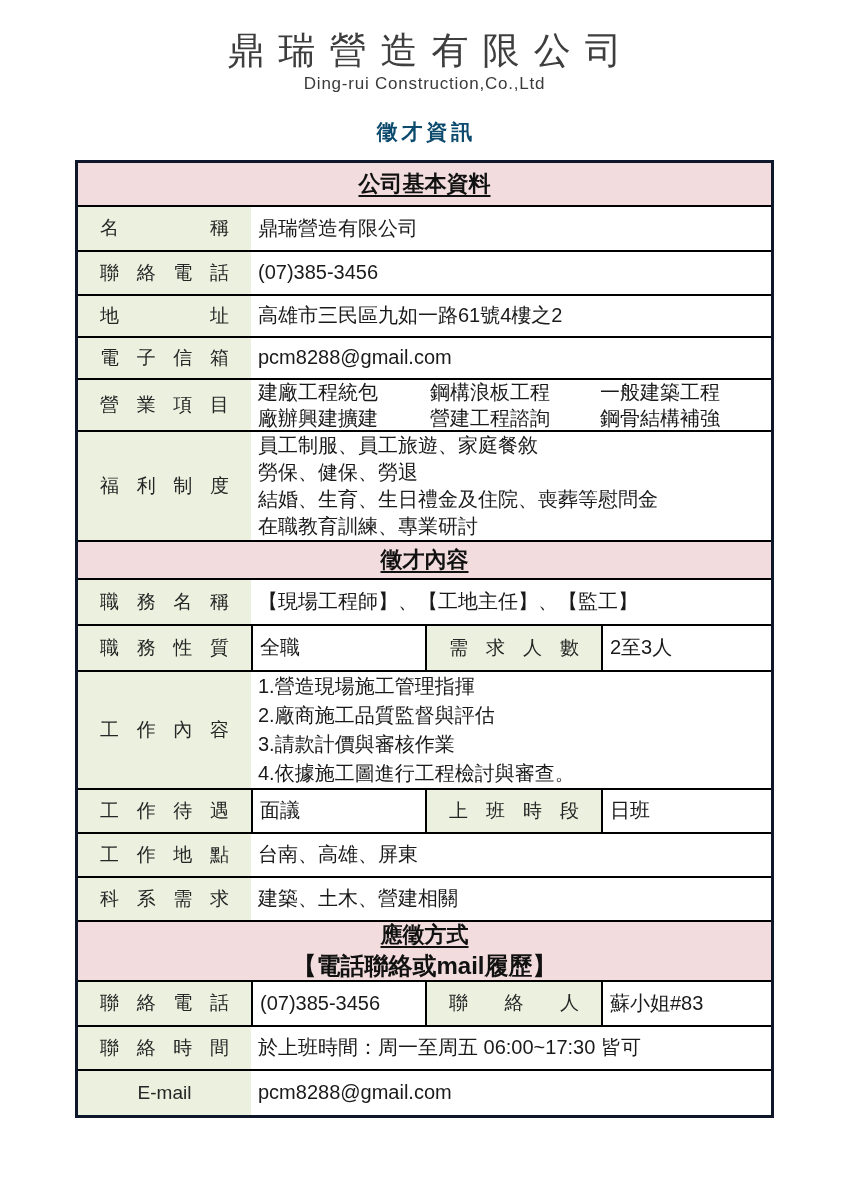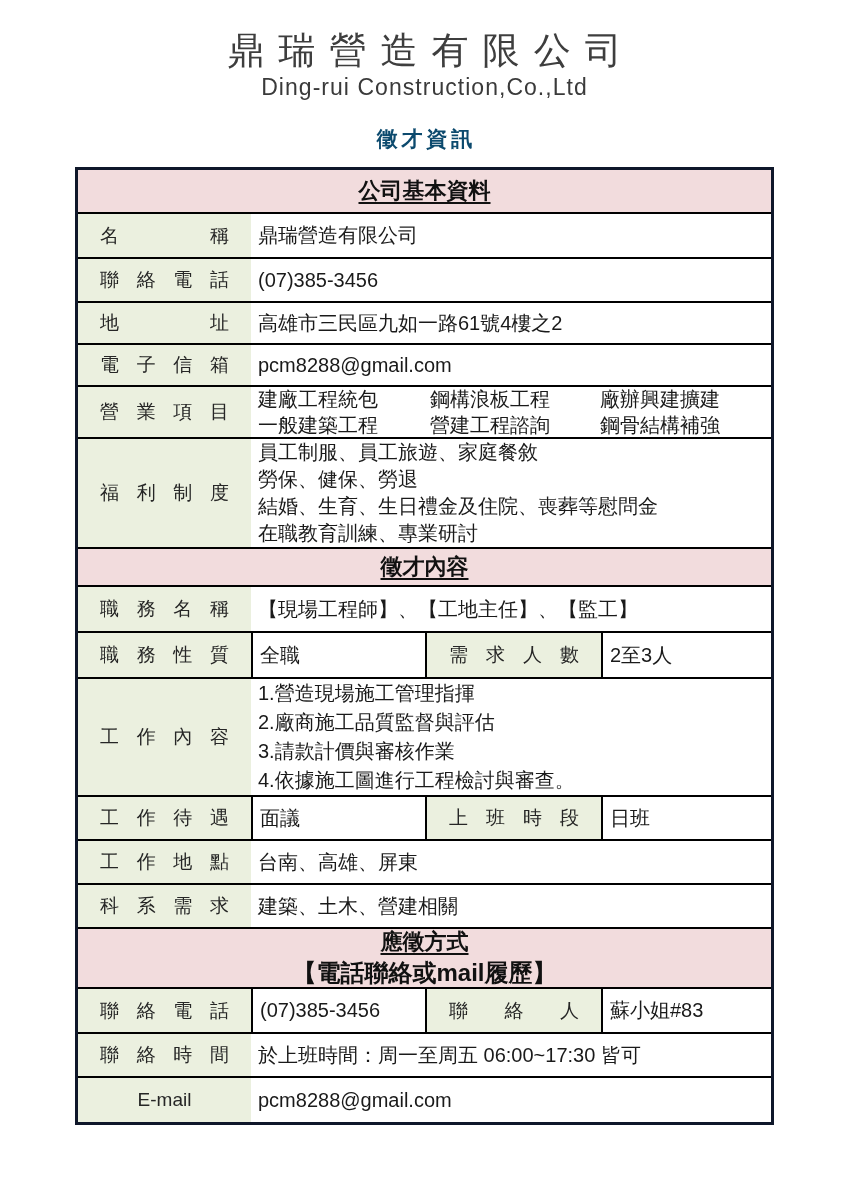--- a/index.html
+++ b/index.html
@@ -21,21 +21,21 @@
   .letterhead{ padding-top:30px; text-align:center; }
   .company-zh{
     font-size:37px;
     font-weight:500;
     letter-spacing:.38em;
     margin-left:.38em; 
     color:#3e3e3e;
     line-height:1.15;
   }
   .company-en{
-    font-size:23px;
+    font-size:17px;
     font-weight:500;
     letter-spacing:.045em;
     color:#3a3a3a;
     line-height:1.2;
     margin-top:1px;
   }
   .doc-title{
     margin-top:24px;
     font-size:21px;
     font-weight:bold;
@@ -168,22 +168,22 @@
     </div>
 
     <div class="row" style="height:50px">
       <div class="cell label">
           <span class="jz">營業項目</span>
         </div>
       <div class="cell value span3">
         <div class="grid3">
           <span>建廠工程統包</span>
           <span>鋼構浪板工程</span>
+          <span>一般建築工程</span>
           <span>廠辦興建擴建</span>
-          <span>一般建築工程</span>
           <span>營建工程諮詢</span>
           <span>鋼骨結構補強</span>
         </div>
       </div>
     </div>
 
     <div class="row" style="height:108px">
       <div class="cell label">
           <span class="jz">福利制度</span>
         </div>

